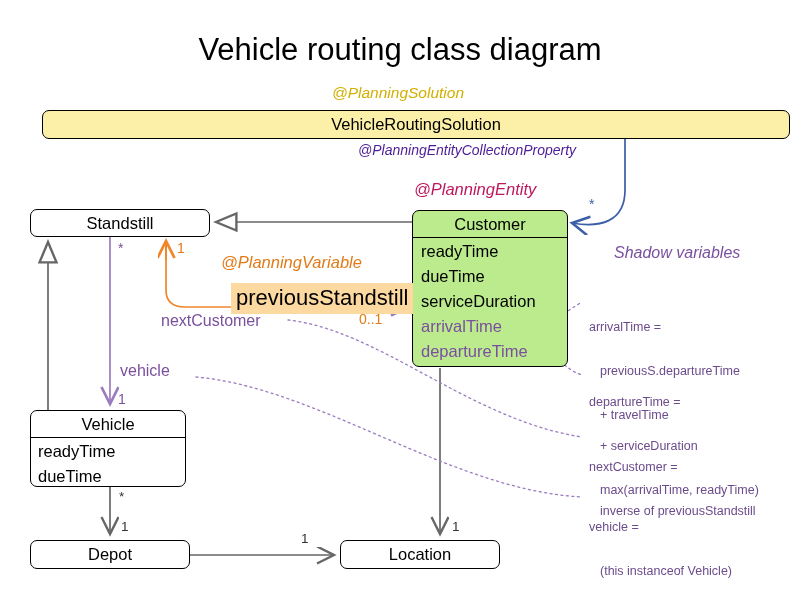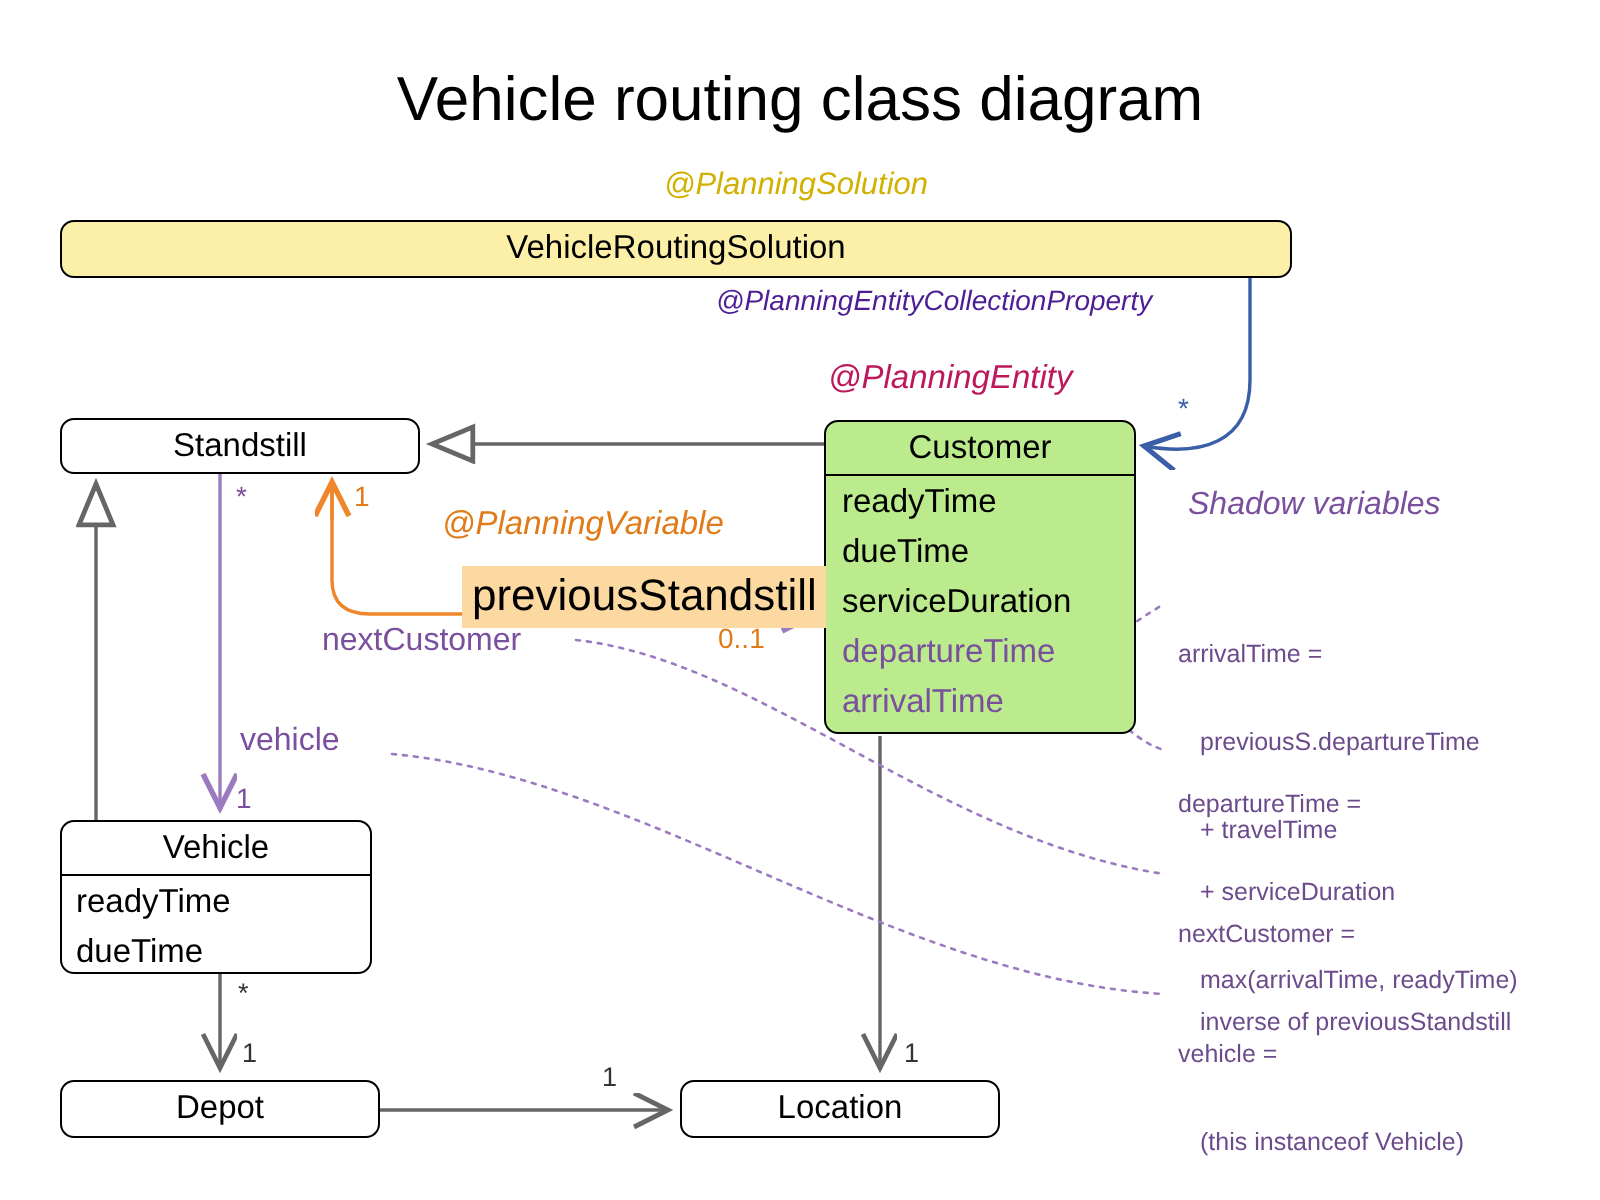--- a/index.html
+++ b/index.html
@@ -42,20 +42,21 @@
     font-size: 15.5px;
   }
   .stereo-yellow { color: #d1b000; }
   .stereo-blue   { color: #4c1d95; font-size: 14px; }
   .stereo-green  { color: #be185d; font-size: 16.5px; }
   .stereo-orange { color: #e07b18; font-size: 16.5px; }
   .shadow-head {
     font-style: italic;
     font-size: 16px;
     color: #7a4f9e;
+    margin-left: 20px;
   }
   .note {
     font-size: 12.5px;
     color: #6c4b8c;
   }
   .role-purple {
     font-size: 16px;
     color: #7a4f9e;
   }
   .mult {
@@ -164,42 +165,42 @@
     
     <path d="M288,320 C380,330 470,420 582,437" fill="none" stroke="#9b7bc0" stroke-width="1.3" stroke-dasharray="2,3.5" stroke-linecap="round"></path>
     
     <path d="M196,377 C320,388 450,490 582,497" fill="none" stroke="#9b7bc0" stroke-width="1.3" stroke-dasharray="2,3.5" stroke-linecap="round"></path>
   </svg>
 
   <div class="lbl title">Vehicle routing class diagram</div>
 
   <div class="lbl stereo stereo-yellow" style="left:0;top:84px;width:796px;text-align:center;font-style:italic;">@PlanningSolution</div>
 
-  <div class="box" id="solution-box" style="left:30px;top:110px;width:616px;height:29px;">
+  <div class="box" id="solution-box" style="left:42px;top:110px;width:748px;height:29px;">
     <div class="hdr" style="line-height:27px;height:27px;">VehicleRoutingSolution</div>
   </div>
 
   <div class="lbl stereo stereo-blue" style="left:358px;top:142px;">@PlanningEntityCollectionProperty</div>
 
   <div class="lbl mult mult-blue" style="left:589px;top:196px;">*</div>
 
   <div class="lbl stereo stereo-green" style="left:414px;top:180px;">@PlanningEntity</div>
 
   <div class="box" id="standstill-box" style="left:30px;top:209px;width:180px;height:28px;">
     <div class="hdr">Standstill</div>
   </div>
 
   <div class="box" id="customer-box" style="left:412px;top:210px;width:156px;height:157px;">
     <div class="hdr">Customer</div>
     <div class="attrs">
       <div>readyTime</div>
       <div>dueTime</div>
       <div>serviceDuration</div>
+      <div class="shadow">arrivalTime</div>
       <div class="shadow">departureTime</div>
-      <div class="shadow">arrivalTime</div>
     </div>
   </div>
 
   <div class="box" id="vehicle-box" style="left:30px;top:410px;width:156px;height:77px;">
     <div class="hdr">Vehicle</div>
     <div class="attrs">
       <div>readyTime</div>
       <div>dueTime</div>
     </div>
   </div>

